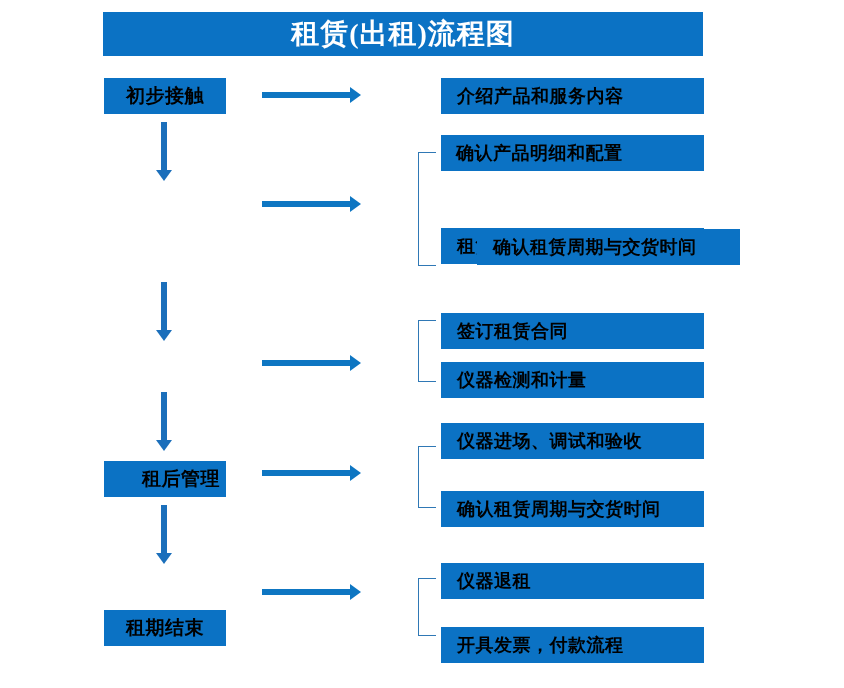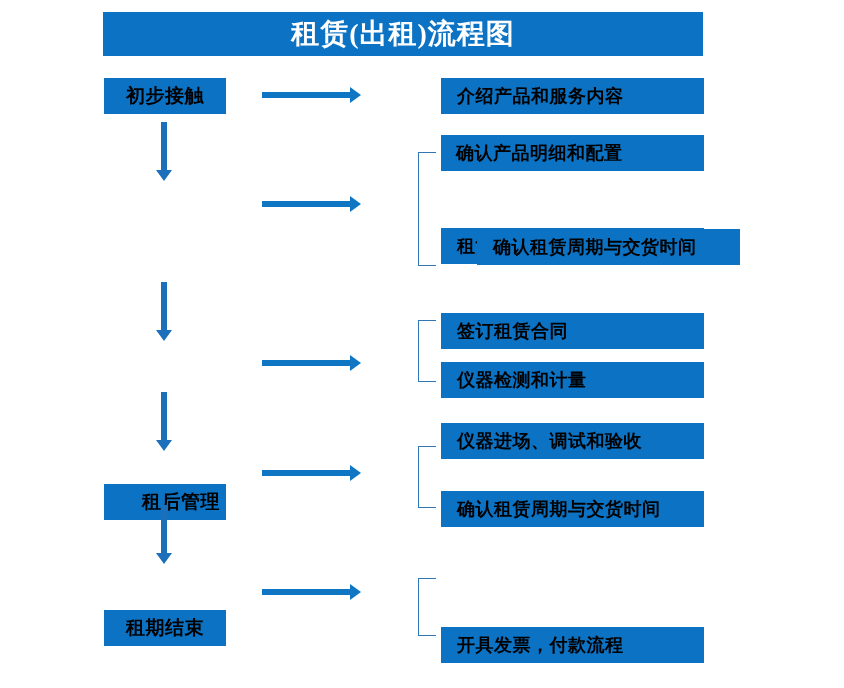--- a/index.html
+++ b/index.html
@@ -156,21 +156,21 @@
   <div class="bracket" style="left:418px; top:320px; width:18px; height:62px;"></div>
 
   <div class="box detail-box" style="top:362px;">仪器检测和计量</div>
   <div class="box detail-box" style="top:313px;">签订租赁合同</div>
 
   <div class="v-arrow" style="left:155px; top:392px; height:59px;">
     <div class="shaft" style="height:48px;"></div>
     <div class="head" style="top:48px;"></div>
   </div>
 
-  <div class="box stage-box" style="top:484px;padding-left:36px;">租后管理</div>
+  <div class="box stage-box" style="top:461px;padding-left:36px;">租后管理</div>
 
   <div class="h-arrow" style="left:262px; top:464px; width:99px;">
     <div class="shaft" style="width:88px;"></div>
     <div class="head" style="left:88px;"></div>
   </div>
 
   <div class="bracket" style="left:418px; top:446px; width:18px; height:62px;"></div>
 
   <div class="box detail-box" style="top:423px;">仪器进场、调试和验收</div>
   <div class="box detail-box" style="top:491px;">确认租赁周期与交货时间</div>
@@ -182,15 +182,16 @@
 
   <div class="box stage-box" style="top:574px;margin-top:36px;">租期结束</div>
 
   <div class="h-arrow" style="left:262px; top:583px; width:99px;">
     <div class="shaft" style="width:88px;"></div>
     <div class="head" style="left:88px;"></div>
   </div>
 
   <div class="bracket" style="left:418px; top:578px; width:18px; height:58px;"></div>
 
+  <div class="box detail-box" style="top:563px;">仪器退租</div>
   <div class="box detail-box" style="top:627px;">开具发票，付款流程</div>
 
 </div>
 
 </body></html>

